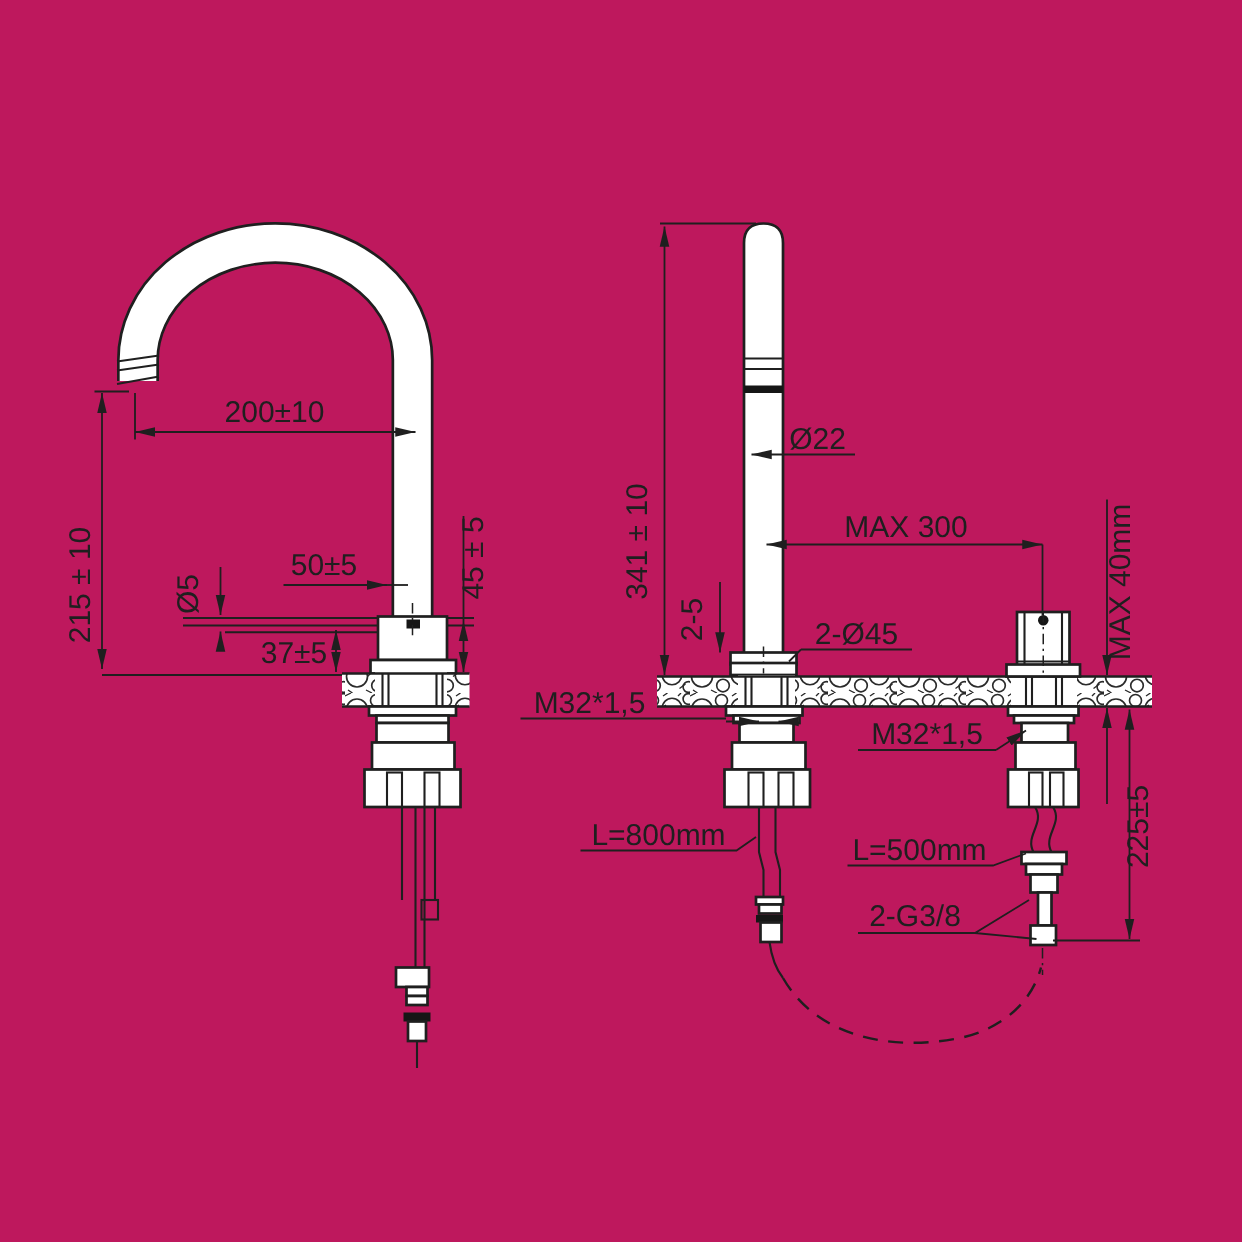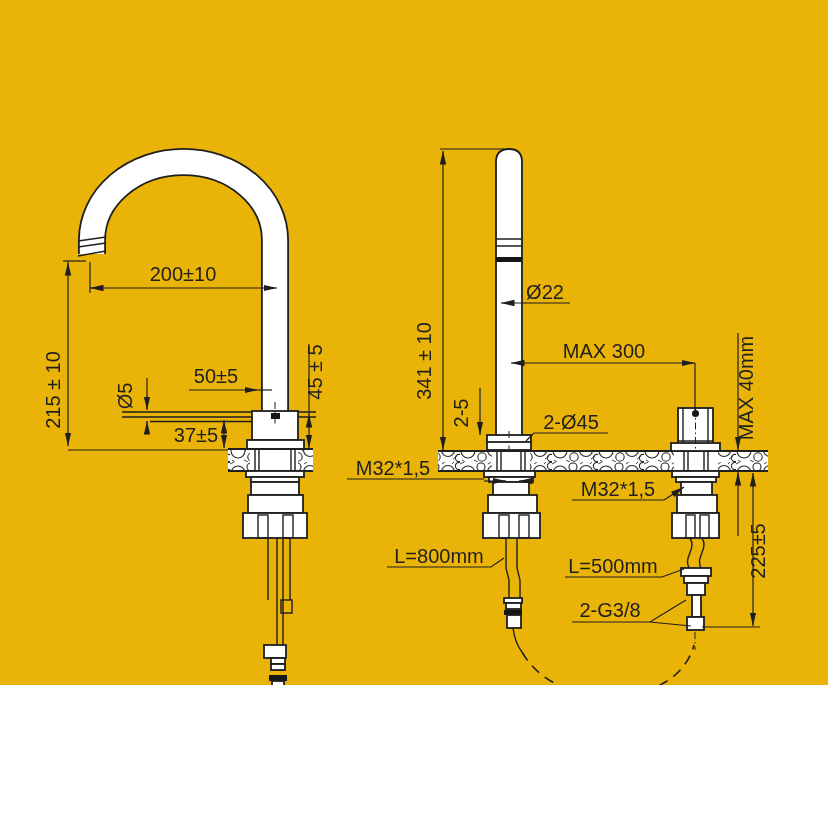--- a/index.html
+++ b/index.html
@@ -1,16 +1,16 @@
 <!DOCTYPE html>
 <html><head>
 <meta charset="utf-8">
 <style>
   html,body{margin:0;padding:0;background:#fff;}
-  .canvas{width:828px;height:685px;background:#eab308;position:relative;overflow:hidden;}
+  .canvas{width:828px;height:828px;background:#be185d;position:relative;overflow:hidden;}
   svg{display:block;}
   text{font-family:"Liberation Sans","DejaVu Sans",sans-serif;font-size:20px;fill:#1f1f1f;}
   .obj{stroke:#1f1f1f;stroke-width:1.8;fill:none;}
   .objw{stroke:#1f1f1f;stroke-width:1.8;fill:#ffffff;}
   .thin{stroke:#1f1f1f;stroke-width:1.4;fill:none;}
   .dim{stroke:#1f1f1f;stroke-width:1.2;fill:none;}
   .dark{fill:#161616;stroke:none;}
   .cl{stroke:#1f1f1f;stroke-width:1;stroke-dasharray:7 3 1.5 3;fill:none;}
   .dash{stroke:#1f1f1f;stroke-width:1.6;stroke-dasharray:10 7;fill:none;}
 </style>

